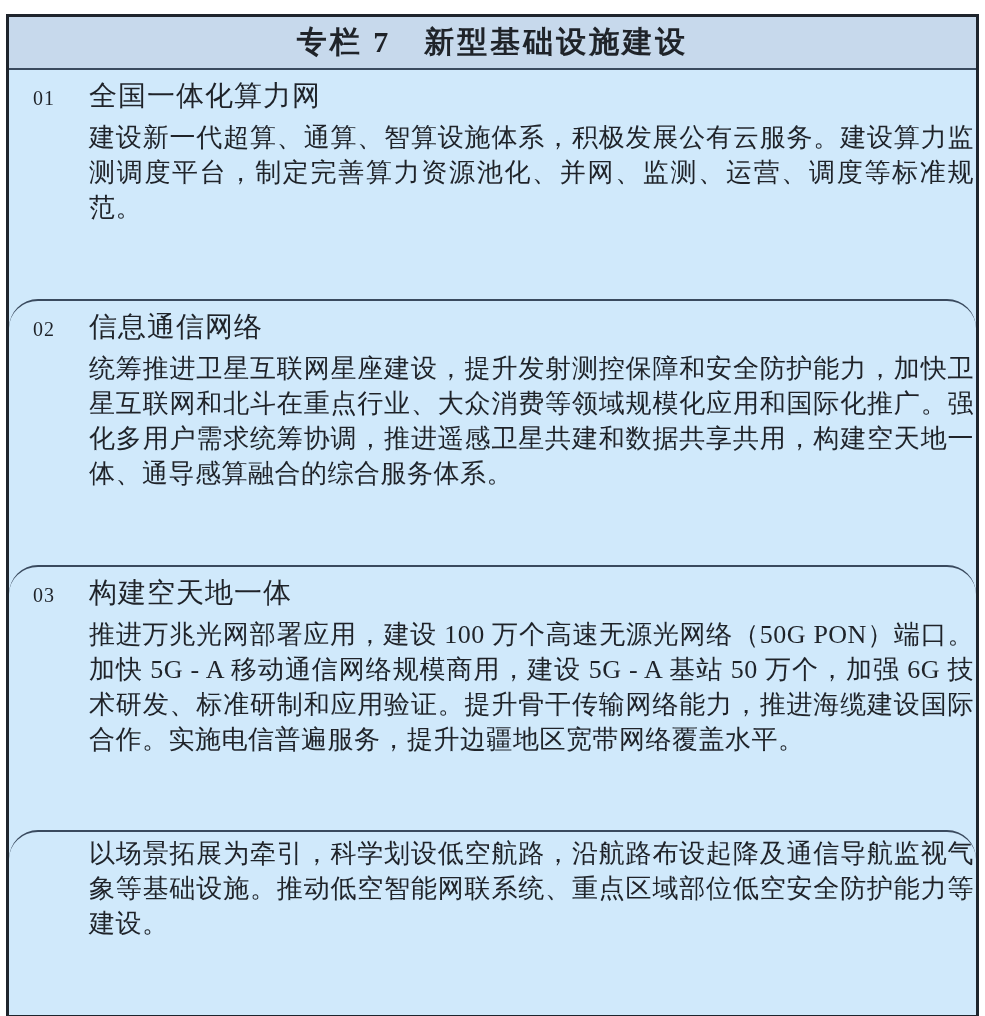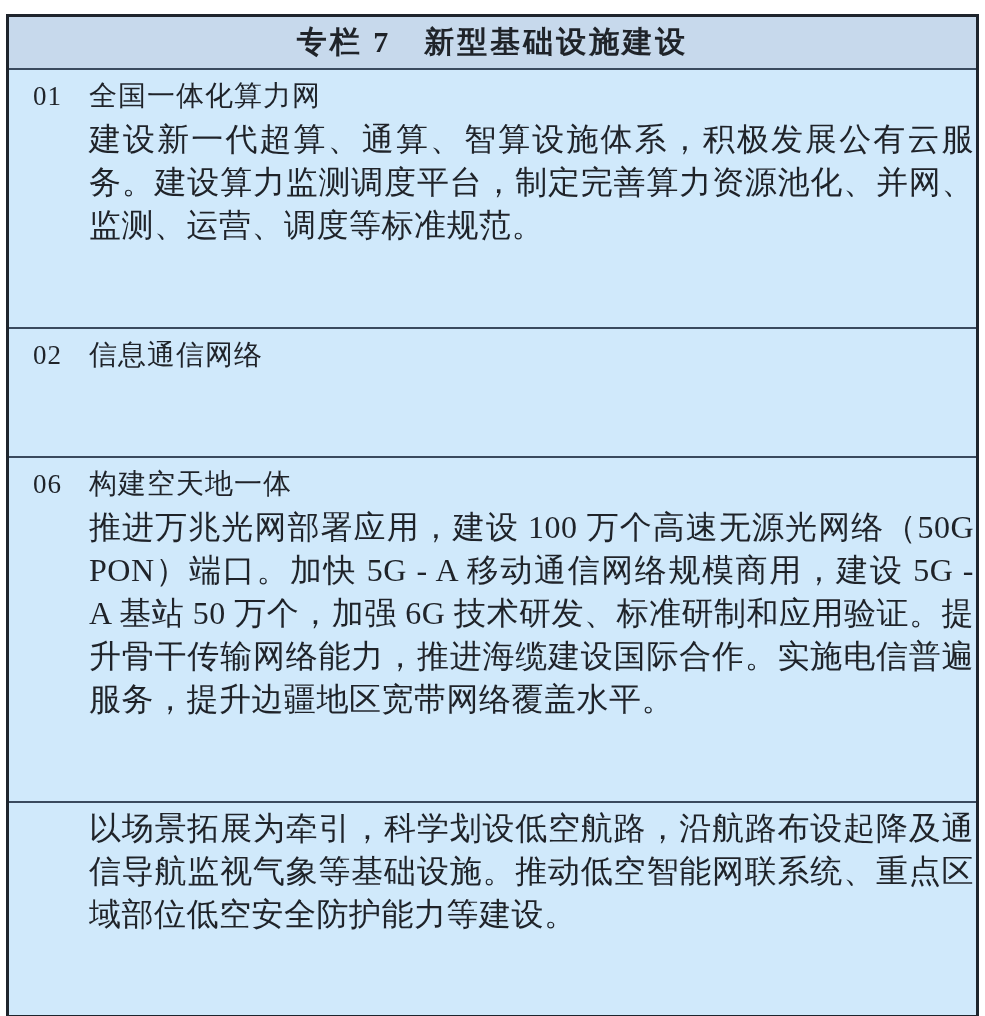--- a/index.html
+++ b/index.html
@@ -44,43 +44,44 @@
     flex: 1 1 auto;
     display: flex;
     flex-direction: column;
   }
   .row {
     flex: 1 1 auto;
     padding: 4px 0 5px 0;
   }
   .row + .row {
     border-top: 2px solid #3a4a5e;
+    border-radius: 29px;
   }
   .row-head {
     display: flex;
     align-items: baseline;
     line-height: 43px;
     font-size: 28px;
   }
   .row-number {
     margin-left: 24px;
     width: 56px;
     flex: 0 0 auto;
-    font-size: 27px;
+    font-size: 20px;
     letter-spacing: 1px;
   }
   .row-title {
     font-size: 28px;
     letter-spacing: 1px;
     text-align: right;
   }
   .row-body {
     margin: 0 2px 0 80px;
-    font-size: 32px;
-    line-height: 43px;
+    font-size: 26px;
+    line-height: 35px;
     text-align: justify;
     letter-spacing: 0.5px;
   }
 </style>
 </head>
 <body>
 
 <div class="page">
   <div class="box-table">
 
@@ -96,25 +97,26 @@
           <span class="row-title">全国一体化算力网</span>
         </div>
         <p class="row-body">建设新一代超算、通算、智算设施体系，积极发展公有云服务。建设算力监测调度平台，制定完善算力资源池化、并网、监测、运营、调度等标准规范。</p>
       </div>
 
       <div class="row">
         <div class="row-head">
           <span class="row-number">02</span>
           <span class="row-title">信息通信网络</span>
         </div>
+        <p class="row-body">统筹推进卫星互联网星座建设，提升发射测控保障和安全防护能力，加快卫星互联网和北斗在重点行业、大众消费等领域规模化应用和国际化推广。强化多用户需求统筹协调，推进遥感卫星共建和数据共享共用，构建空天地一体、通导感算融合的综合服务体系。</p>
       </div>
 
       <div class="row">
         <div class="row-head">
-          <span class="row-number">06</span>
+          <span class="row-number">03</span>
           <span class="row-title">构建空天地一体</span>
         </div>
         <p class="row-body">推进万兆光网部署应用，建设 100 万个高速无源光网络（50G PON）端口。加快 5G - A 移动通信网络规模商用，建设 5G - A 基站 50 万个，加强 6G 技术研发、标准研制和应用验证。提升骨干传输网络能力，推进海缆建设国际合作。实施电信普遍服务，提升边疆地区宽带网络覆盖水平。</p>
       </div>
 
 
       <div class="row">
         <p class="row-body">以场景拓展为牵引，科学划设低空航路，沿航路布设起降及通信导航监视气象等基础设施。推动低空智能网联系统、重点区域部位低空安全防护能力等建设。</p>
       </div>
 

